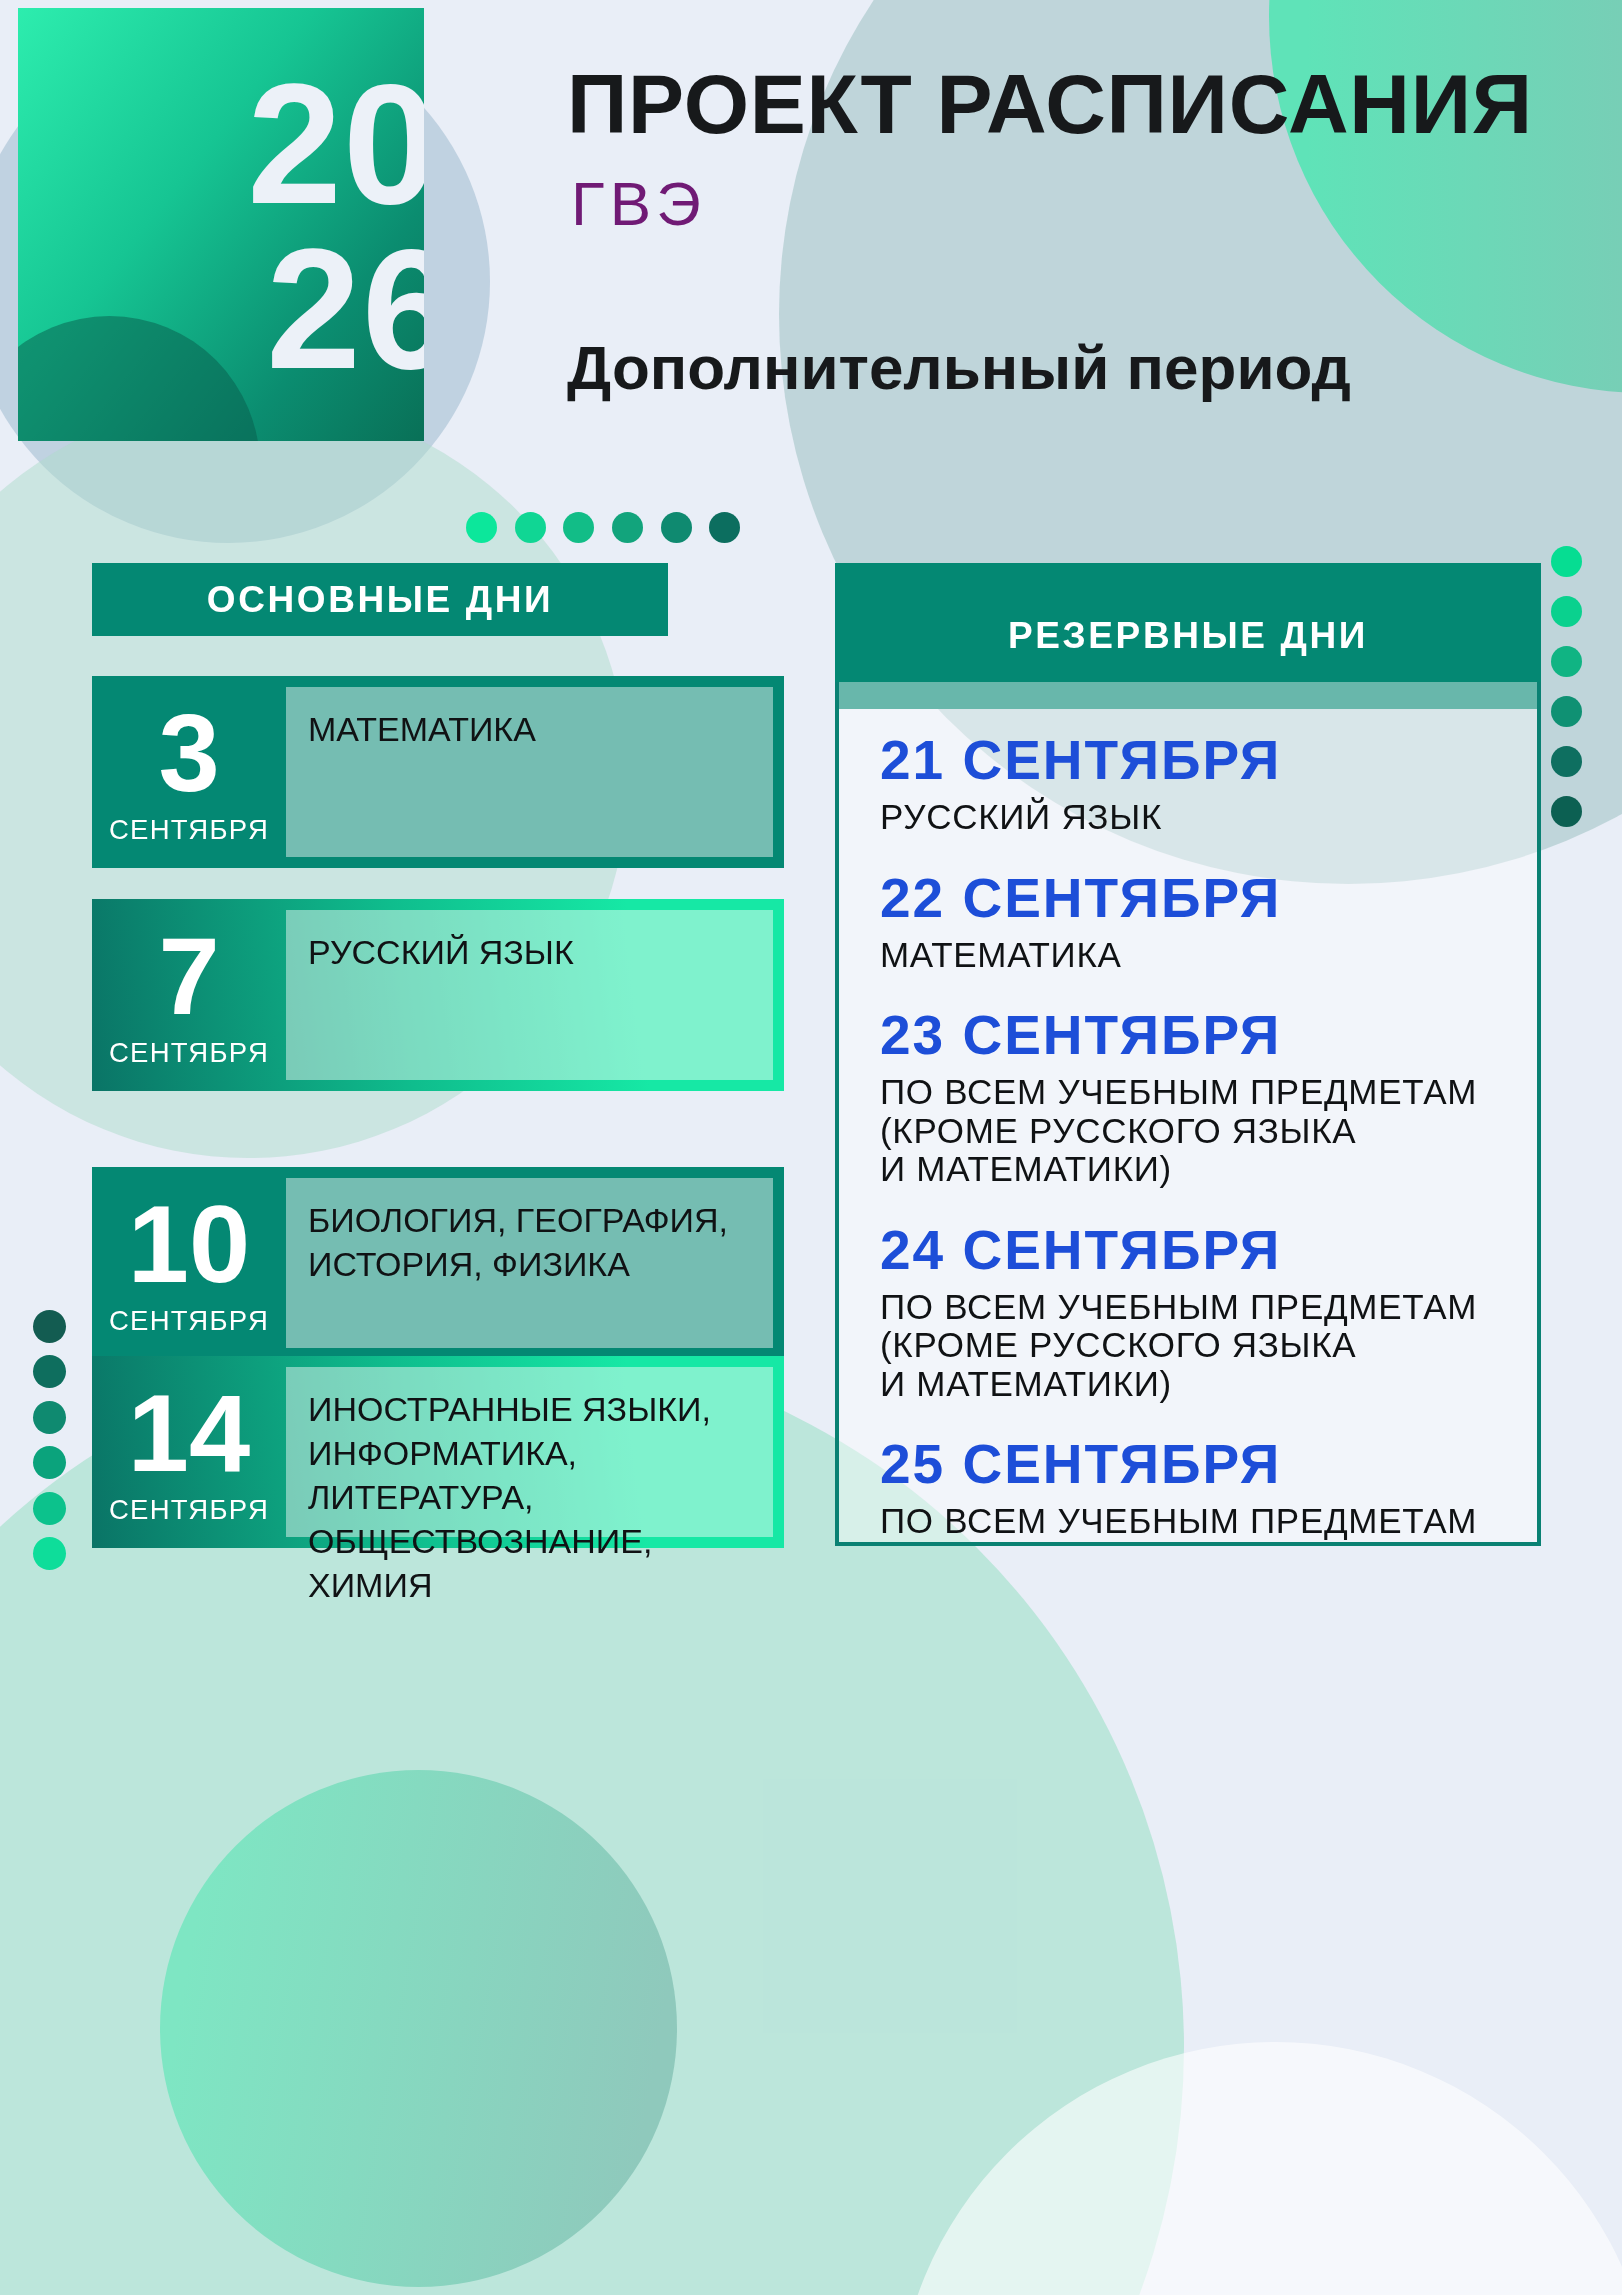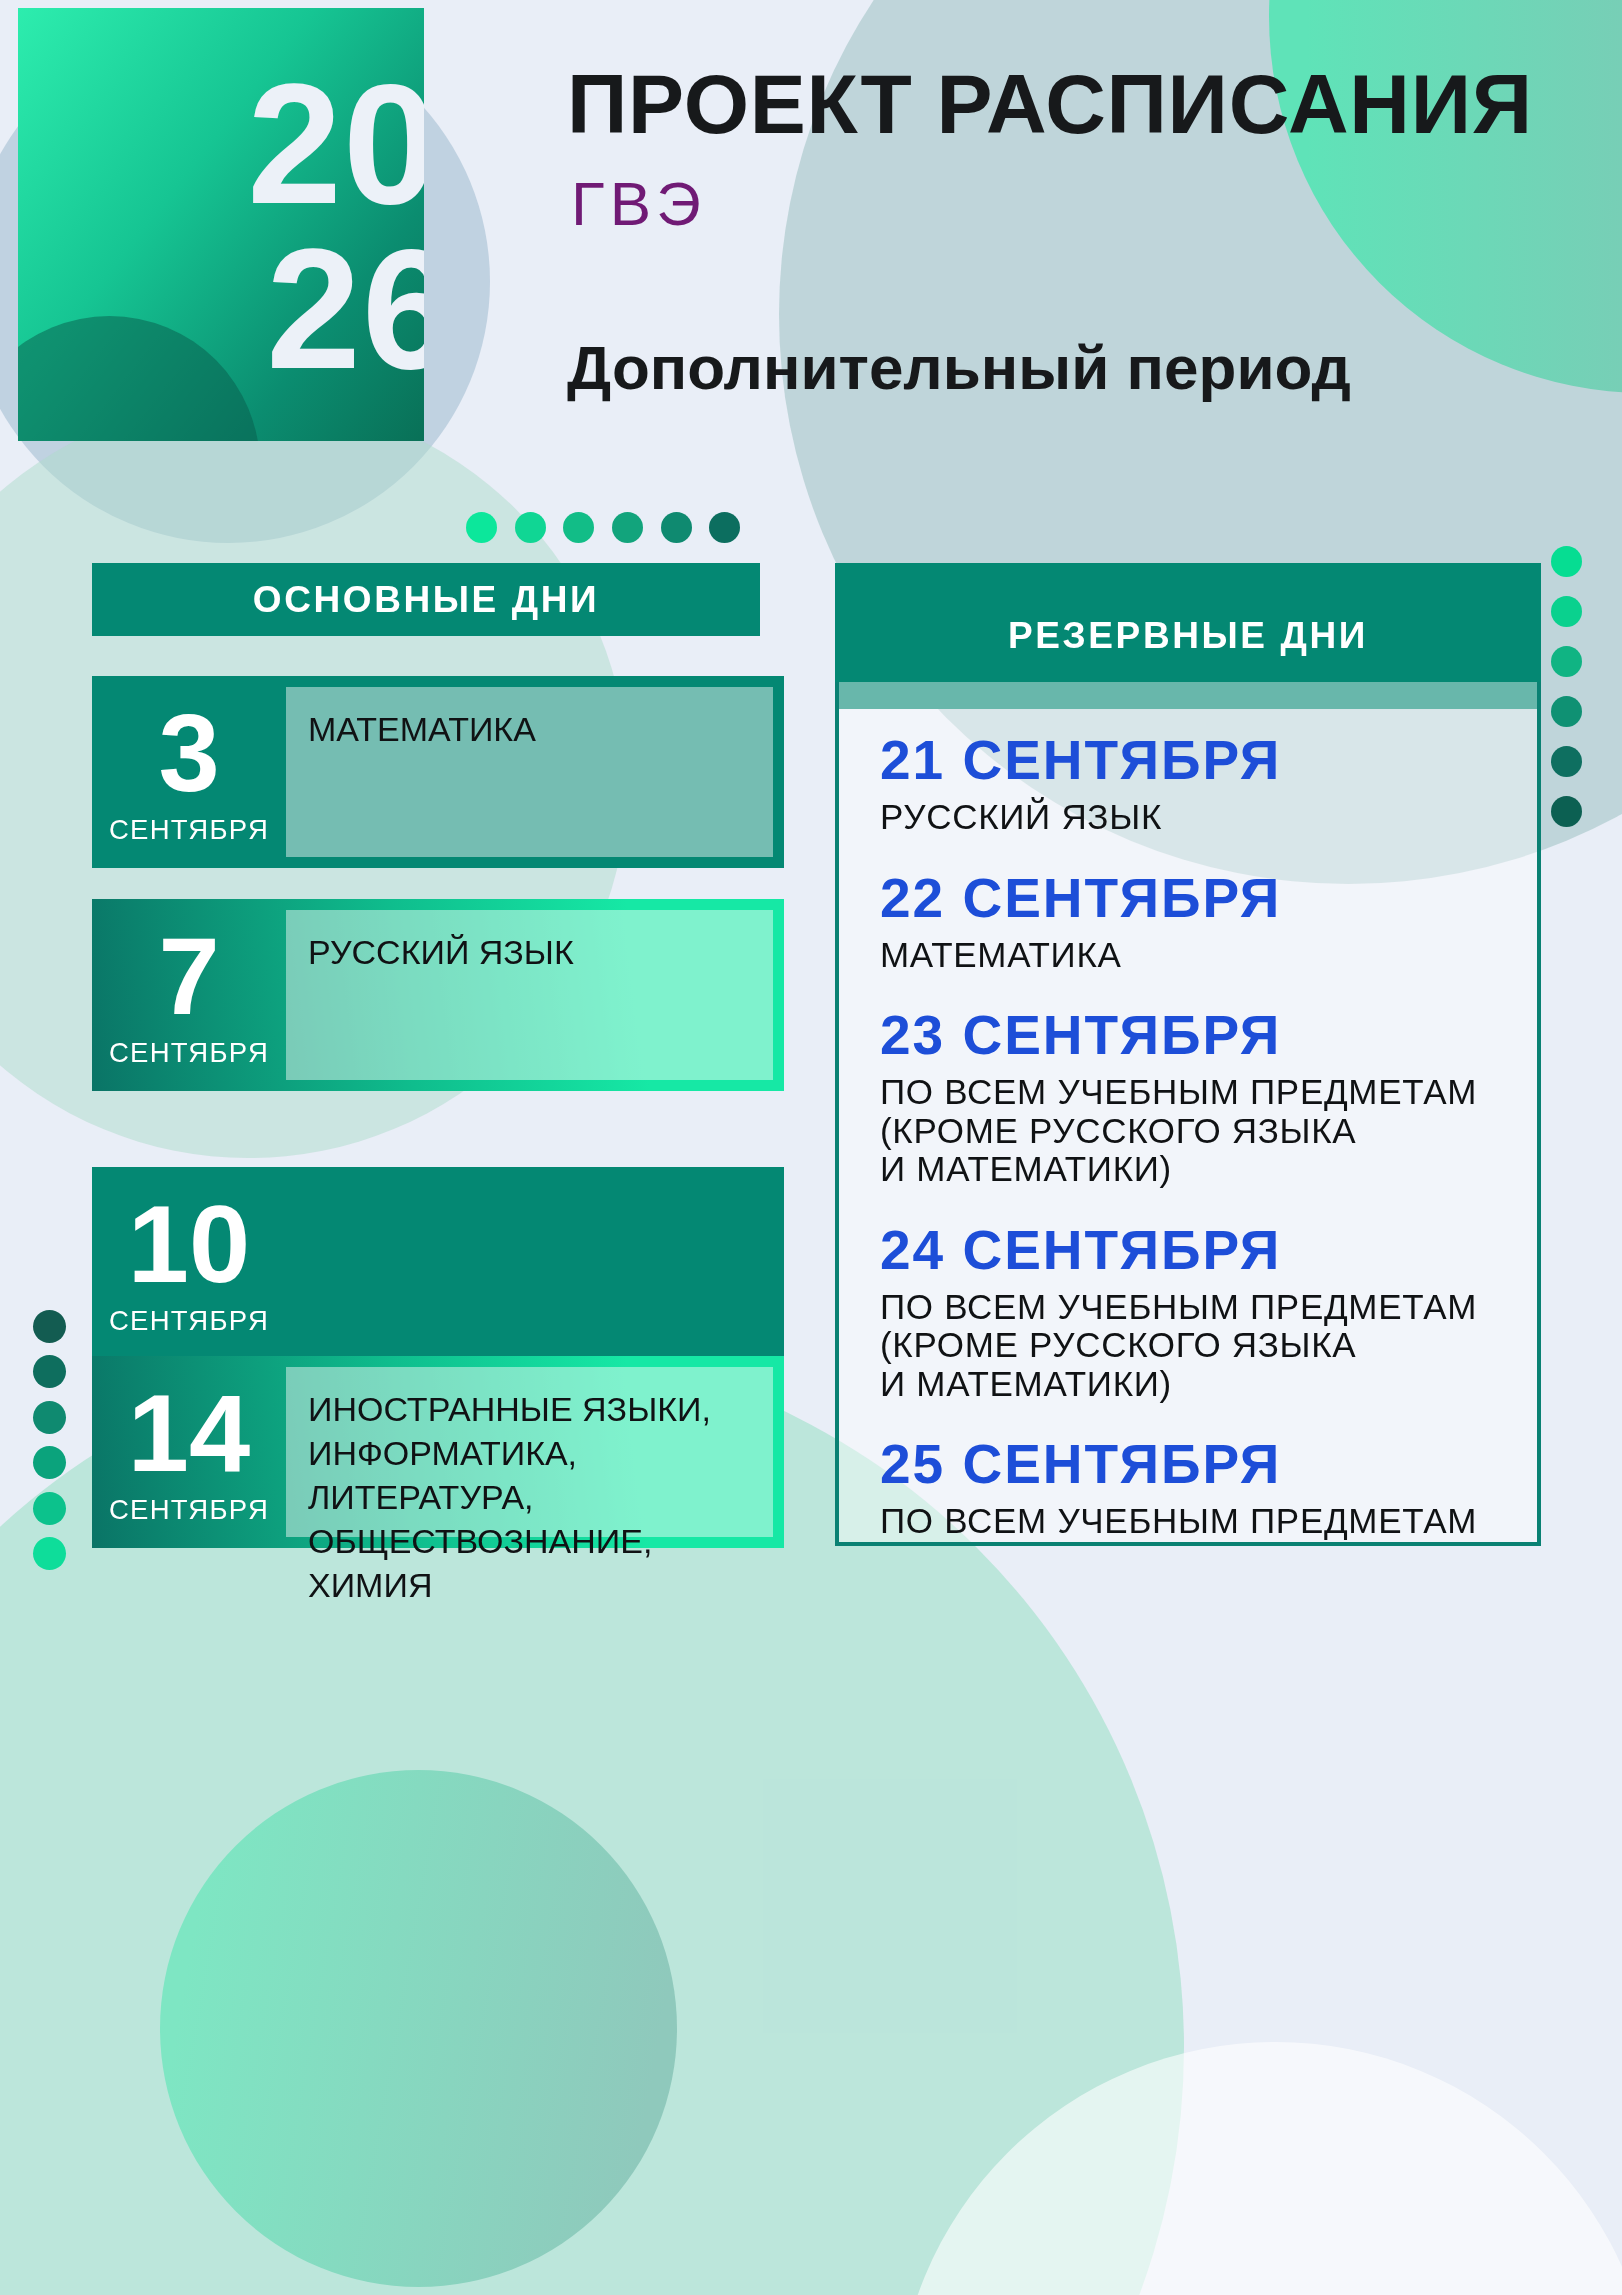--- a/index.html
+++ b/index.html
@@ -48,21 +48,21 @@
   .dot{border-radius:50%;flex:0 0 auto;}
   .dots-row{position:absolute;left:466px;top:512px;display:flex;gap:17.7px;}
   .dots-row .dot{width:31px;height:31px;}
   .dots-left{position:absolute;left:33px;top:1310px;display:flex;flex-direction:column;gap:12.4px;}
   .dots-left .dot{width:33px;height:33px;}
   .dots-right{position:absolute;left:1551px;top:546px;display:flex;flex-direction:column;gap:19px;}
   .dots-right .dot{width:31px;height:31px;}
 
   
   .main-header{
-    position:absolute;left:92px;top:563px;width:668px;height:73px;
+    position:absolute;left:92px;top:563px;width:576px;height:73px;
     background:#048873;color:#fff;
     display:flex;align-items:center;justify-content:center;
     font-size:37px;font-weight:bold;letter-spacing:2.6px;
   }
   .card{position:absolute;left:92px;width:692px;height:192px;}
   .card.solid{background:#048873;}
   .card.grad{background:linear-gradient(83deg,#0a7466 0%,#0fbd8d 45%,#16e8a5 78%);}
   .card-date{
     position:absolute;left:0;top:0;bottom:0;width:194px;
     display:flex;flex-direction:column;align-items:center;justify-content:center;
@@ -163,20 +163,22 @@
       <div class="card-month">СЕНТЯБРЯ</div>
     </div>
     <div class="card-body">РУССКИЙ ЯЗЫК</div>
   </div>
 
   <div class="card card-3 solid">
     <div class="card-date">
       <div class="card-day">10</div>
       <div class="card-month">СЕНТЯБРЯ</div>
     </div>
+    <div class="card-body">БИОЛОГИЯ, ГЕОГРАФИЯ,
+ИСТОРИЯ, ФИЗИКА</div>
   </div>
 
   <div class="card card-4 grad">
     <div class="card-date">
       <div class="card-day">14</div>
       <div class="card-month">СЕНТЯБРЯ</div>
     </div>
     <div class="card-body">ИНОСТРАННЫЕ ЯЗЫКИ,
 ИНФОРМАТИКА,
 ЛИТЕРАТУРА,

